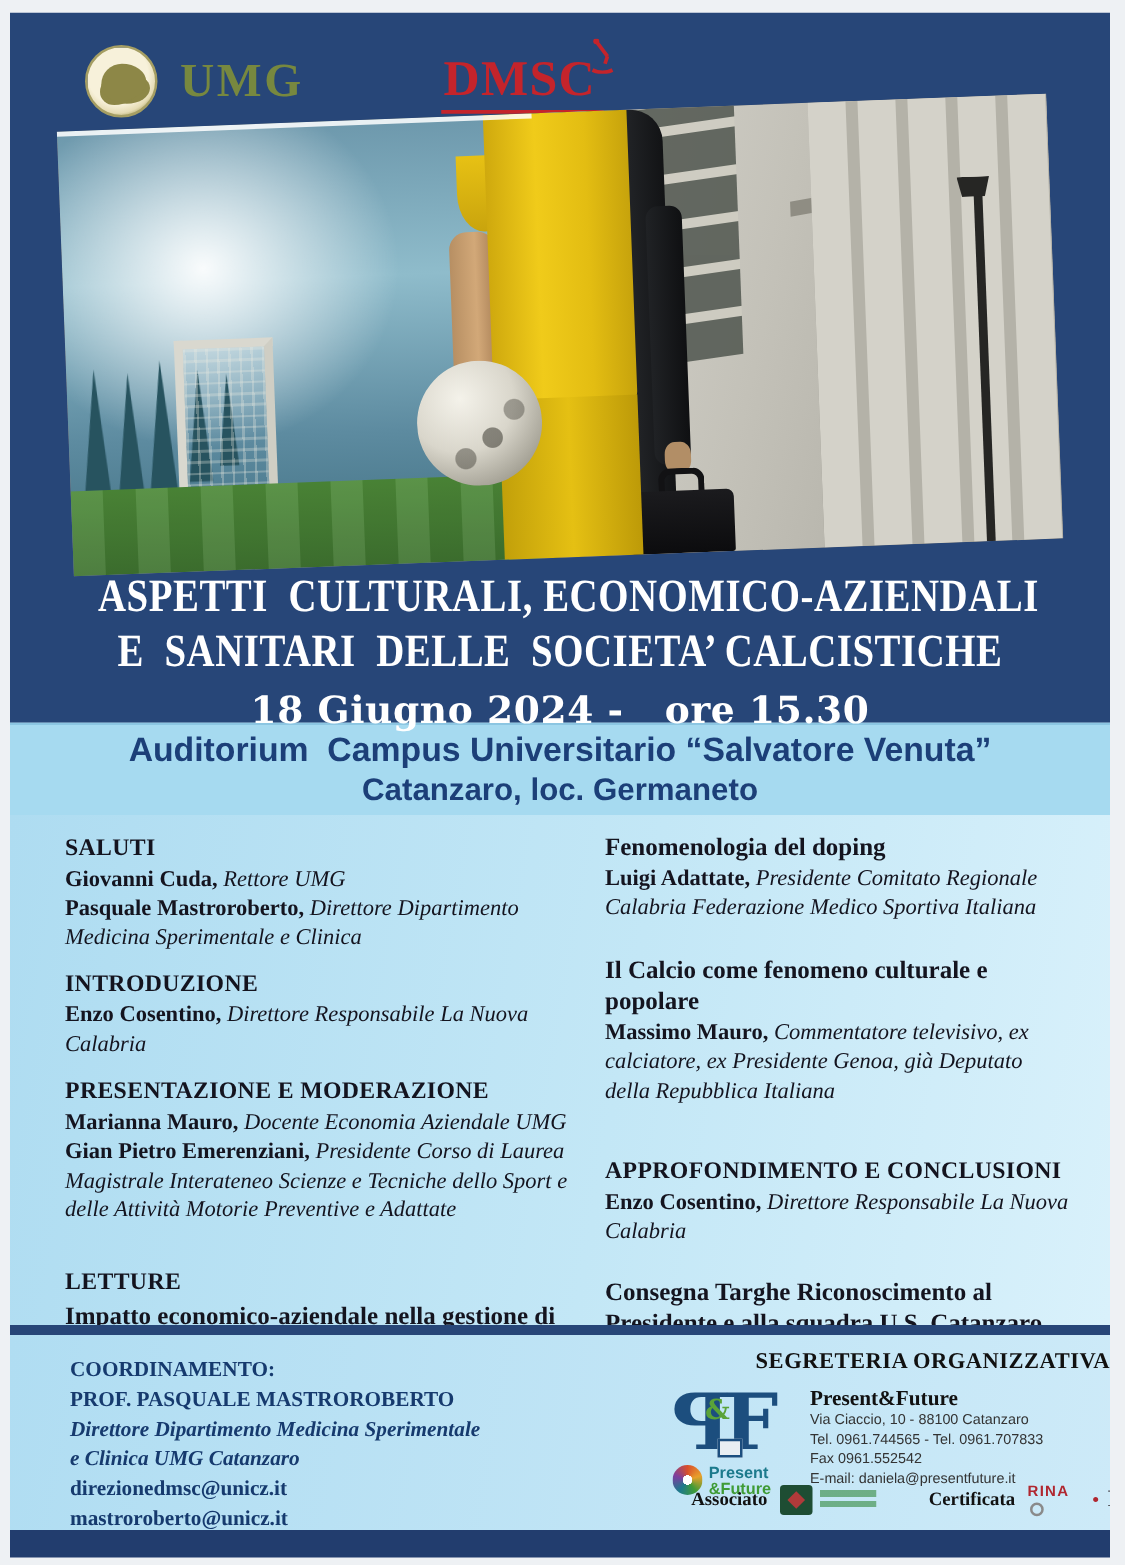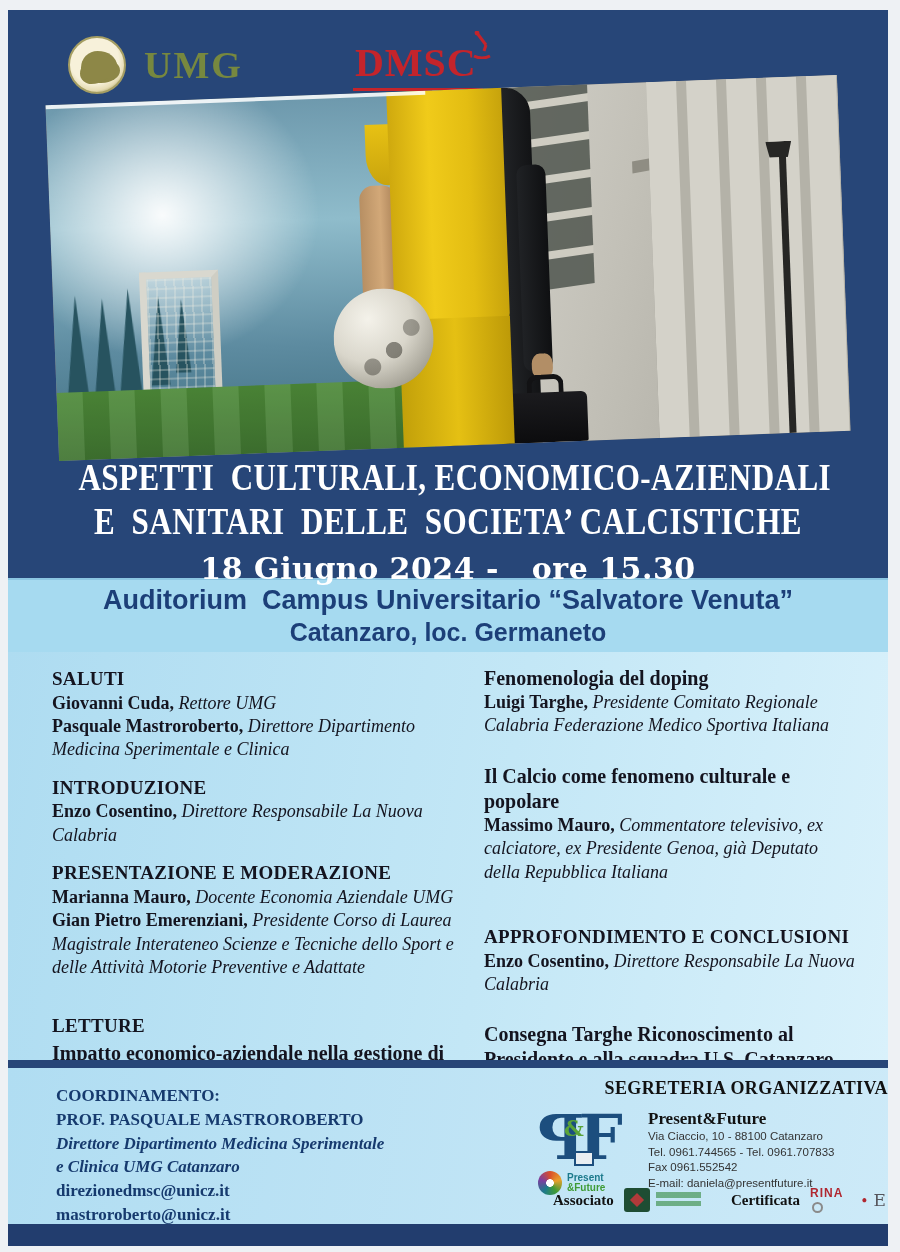--- a/index.html
+++ b/index.html
@@ -103,21 +103,21 @@
   .pf-col { width:110px; flex:none; position:relative; }
   .pf-logo { font-family:"DejaVu Serif", serif; font-weight:bold; color:#1c4e7e; line-height:1; position:relative; height:58px; }
   .pf-p { font-size:62px; display:inline-block; transform:scaleX(-1); }
   .pf-amp { font-size:22px; color:#5aa338; position:absolute; left:26px; top:10px; }
   .pf-f { font-size:62px; display:inline-block; margin-left:-6px; }
   .pf-emblem { position:absolute; left:36px; top:44px; width:20px; height:15px; background:#e9eef2; border:2px solid #1c4e7e; }
   .pf-word { display:flex; align-items:center; gap:5px; margin-top:6px; }
   .pf-swirl { width:24px; height:24px; border-radius:50%; flex:none;
     background: radial-gradient(circle at 50% 50%, #fff 0 22%, transparent 23%),
                 conic-gradient(#d94f2b, #e8a02b, #3f9b35, #1c7a8c, #7b3fa0, #d94f2b); }
-  .pf-word-text { font-family:"Liberation Sans", sans-serif; font-weight:bold; font-size:10px; line-height:1.02; }
+  .pf-word-text { font-family:"Liberation Sans", sans-serif; font-weight:bold; font-size:13px; line-height:1.02; }
   .pf-word-l1 { color:#1c7a8c; }
   .pf-word-l2 { color:#3f9b35; }
   .contact { font-family:"Liberation Sans", sans-serif; color:#222; padding-top:2px; }
   .contact-company { font-family:"Liberation Serif", serif; font-weight:bold; font-size:17px; color:#111; }
   .contact-line { font-size:11.5px; line-height:1.35; color:#333; }
   .cert-row { position:absolute; left:545px; top:118px; display:flex; align-items:center; gap:10px; }
   .cert-label { font-size:15px; font-weight:bold; color:#111; }
   .fed-logo { width:26px; height:24px; background:#1e4d33; border-radius:3px; position:relative; flex:none; }
   .fed-logo::after { content:""; position:absolute; left:8px; top:7px; width:10px; height:10px; background:#b03a3a; transform:rotate(45deg); }
   .fed-lines { width:52px; height:16px; margin-left:-4px;
@@ -219,21 +219,21 @@
         <div class="sec gap-big">
           <div class="sec-heading">LETTURE</div>
           <div class="talk-title mt-sm">Impatto economico-aziendale nella gestione di società calcistica professionistica</div>
           <div class="p-line"><span class="p-name">Floriano Noto,</span> <span class="p-role">Presidente U.S. Catanzaro 1929</span></div>
         </div>
       </div>
 
       <div class="col-right">
         <div class="sec" style="margin-bottom:26px;">
           <div class="talk-title">Fenomenologia del doping</div>
-          <div class="p-line"><span class="p-name">Luigi Targhe,</span> <span class="p-role">Presidente Comitato Regionale Calabria Federazione Medico Sportiva Italiana</span></div>
+          <div class="p-line"><span class="p-name">Luigi Adattate,</span> <span class="p-role">Presidente Comitato Regionale Calabria Federazione Medico Sportiva Italiana</span></div>
         </div>
         <div class="sec" style="margin-bottom:40px;">
           <div class="talk-title">Il Calcio come fenomeno culturale e popolare</div>
           <div class="p-line"><span class="p-name">Massimo Mauro,</span> <span class="p-role">Commentatore televisivo, ex calciatore, ex Presidente Genoa, già Deputato della Repubblica Italiana</span></div>
         </div>
         <div class="sec" style="margin-bottom:26px;">
           <div class="sec-heading">APPROFONDIMENTO E CONCLUSIONI</div>
           <div class="p-line"><span class="p-name">Enzo Cosentino,</span> <span class="p-role">Direttore Responsabile La Nuova Calabria</span></div>
         </div>
         <div class="sec">
@@ -278,21 +278,21 @@
             <div class="contact-line">Fax 0961.552542</div>
             <div class="contact-line">E-mail: daniela@presentfuture.it</div>
           </div>
         </div>
       </div>
 
       <div class="cert-row">
         <span class="cert-label">Associato</span>
         <span class="fed-logo"></span>
         <span class="fed-lines"></span>
-        <span class="cert-label" style="margin-left:20px;font-family:Liberation Serif, serif;">Certificata</span>
+        <span class="cert-label" style="margin-left:32px;font-family:Liberation Serif, serif;">Certificata</span>
         <span class="rina"><span>RINA</span><span class="rina-ring"></span></span>
         <span class="ecm"><span class="ecm-dot">•</span><span>ECM</span></span>
       </div>
     </div>
 
     <div class="bottom-band"></div>
     <div class="bottom-strip"></div>
   </div>
 </div>
 

